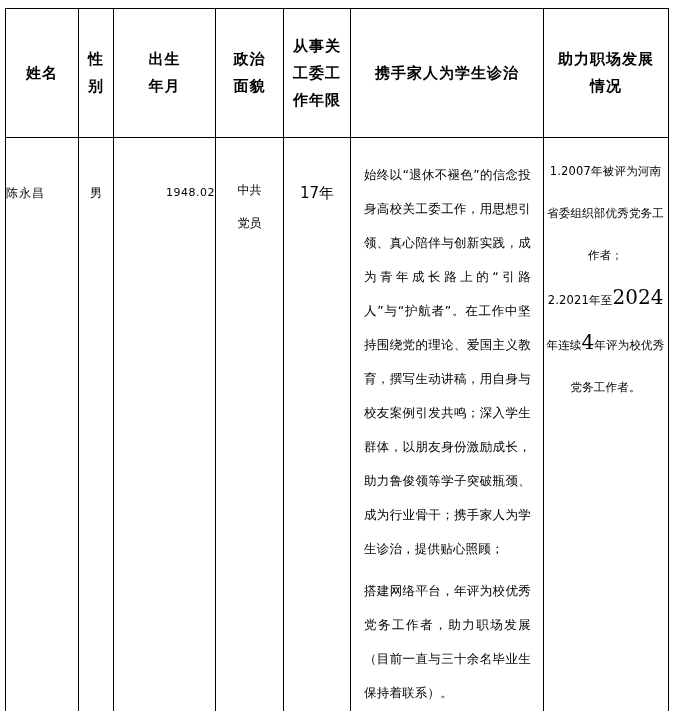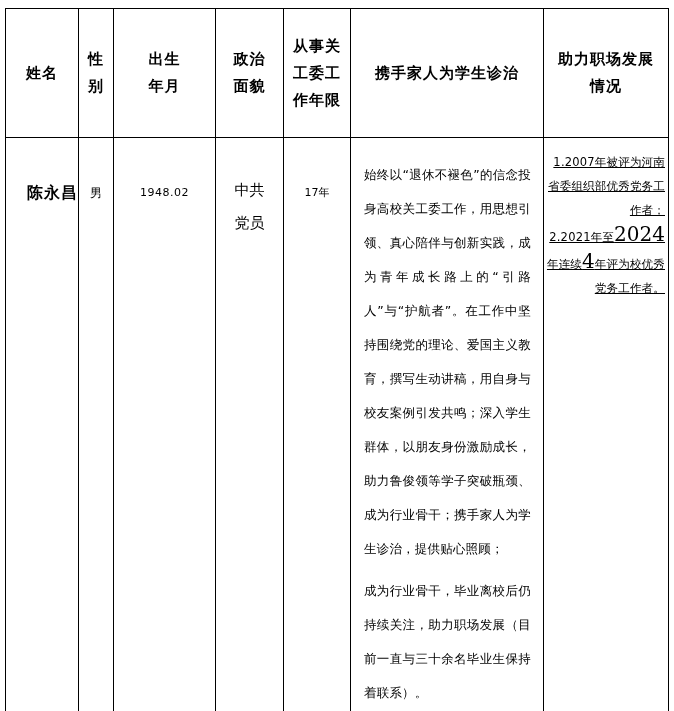--- a/index.html
+++ b/index.html
@@ -58,45 +58,44 @@
   .col-years    { width: 67px; }
   .col-deeds    { width: 193px; }
   .col-awards   { width: 125px; }
 
   
   tr.data-row td {
     height: 566px;
     vertical-align: top;
   }
   .val-name {
-    font-size: 16px;
-    line-height: 26px;
-    text-align: right;
+    font-size: 12px;
+    line-height: 26px;
+    text-align: left;
     letter-spacing: 1px;
-    font-weight: bold;
   }
   .val-gender {
     font-size: 12px;
     line-height: 26px;
     text-align: center;
   }
   .val-birth {
     font-size: 11px;
     line-height: 26px;
-    text-align: center;
+    text-align: right;
     letter-spacing: 0.5px;
   }
   .val-party {
+    font-size: 12px;
+    line-height: 33px;
+    text-align: center;
+    white-space: pre-line;
+  }
+  .val-years {
     font-size: 15px;
-    line-height: 33px;
-    text-align: center;
-    white-space: pre-line;
-  }
-  .val-years {
-    font-size: 11px;
     line-height: 26px;
     text-align: center;
   }
   
   .mid-pad-name   { padding-top: 42px; }
   .mid-pad-gender { padding-top: 42px; }
   .mid-pad-birth  { padding-top: 42px; }
   .mid-pad-party  { padding-top: 36px; }
   .mid-pad-years  { padding-top: 42px; }
 
@@ -107,25 +106,24 @@
     padding: 12px 4px 0 5px;
     text-align: justify;
     text-justify: inter-ideograph;
     letter-spacing: 0.2px;
   }
   .deeds-body p {
     margin: 8px;
   }
   .awards-body {
     font-size: 11.5px;
-    line-height: 24px;
+    line-height: 42px;
     padding: 12px 3px 0 2px;
-    text-align: right;
+    text-align: center;
     letter-spacing: 0.2px;
-    text-decoration: underline;
   }
   .awards-body p {
     margin: 0;
   }
   .big-num {
     font-family: "DejaVu Serif", serif;
     font-size: 20px;
     letter-spacing: 0;
   }
 </style>
@@ -207,21 +205,21 @@
 
         <td>
           <div class="mid-pad-years">
             <div class="val-years">17年</div>
           </div>
         </td>
 
         <td>
           <div class="deeds-body">
             <p>始终以“退休不褪色”的信念投身高校关工委工作，用思想引领、真心陪伴与创新实践，成为青年成长路上的“引路人”与“护航者”。在工作中坚持围绕党的理论、爱国主义教育，撰写生动讲稿，用自身与校友案例引发共鸣；深入学生群体，以朋友身份激励成长，助力鲁俊领等学子突破瓶颈、成为行业骨干；携手家人为学生诊治，提供贴心照顾；</p>
-            <p>成为行业骨干，毕业离校后仍持续关注，助力职场发展（目前一直与三十余名毕业生保持着联系）。</p>
+            <p>搭建网络平台，年评为校优秀党务工作者，助力职场发展（目前一直与三十余名毕业生保持着联系）。</p>
           </div>
         </td>
 
         <td>
           <div class="awards-body">
             <p><span>1.2007年被评为河南省委组织部优秀党务工作者；</span></p>
             <p><span>2.2021年至</span><span class="big-num">2024</span><span>年连续</span><span class="big-num">4</span><span>年评为校优秀党务工作者。</span></p>
           </div>
         </td>
 

